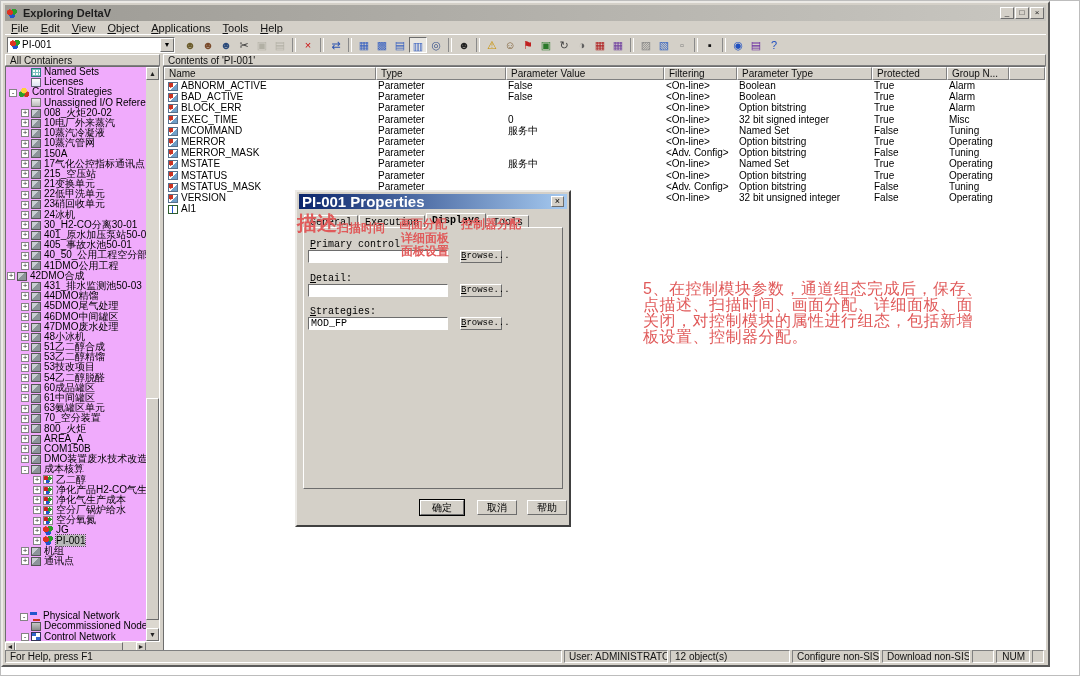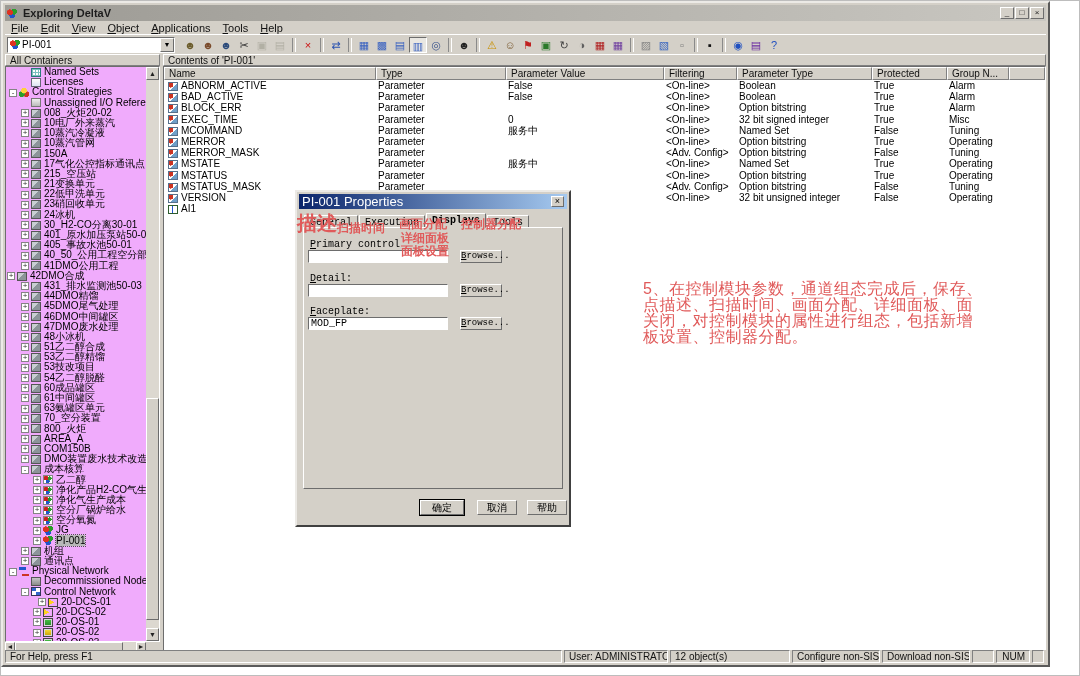--- a/index.html
+++ b/index.html
@@ -80,21 +80,21 @@
   .licon{display:inline-block;width:10px;height:9px;vertical-align:middle;margin:0 3px 0 2px;box-sizing:border-box;}
   
   #statusbar{position:absolute;left:2px;bottom:2px;right:2px;height:13px;background:#d4d0c8;display:flex;align-items:stretch;font-size:10px;color:#111;}
   .sseg{border:1px solid;border-color:#808080 #fff #fff #808080;margin-right:2px;padding:0 4px;line-height:11px;
         box-sizing:border-box;white-space:nowrap;overflow:hidden;}
   
   #dlg{position:absolute;left:295px;top:190px;width:276px;height:337px;background:#d4d0c8;z-index:10;
        border:2px solid;border-color:#eceae6 #404040 #404040 #eceae6;box-sizing:border-box;}
   #dtitle{position:absolute;left:2px;top:2px;right:2px;height:15px;background:linear-gradient(90deg,#0a246a,#a6caf0);
           display:flex;align-items:center;padding:0 3px;box-sizing:border-box;}
-  #dtitle .dttl{color:#fff;font-weight:normal;font-size:13px;flex:1;}
+  #dtitle .dttl{color:#fff;font-weight:bold;font-size:15px;flex:1;}
   #dclose{width:13px;height:11px;background:#d4d0c8;border:1px solid;border-color:#fff #6d6d6d #6d6d6d #fff;
           font-size:9px;line-height:9px;text-align:center;color:#000;box-sizing:border-box;}
   #dtabs{position:absolute;left:7px;top:21px;height:15px;display:flex;align-items:flex-end;}
   .tab{background:#d4d0c8;border:1px solid;border-color:#fff #6d6d6d #d4d0c8 #fff;font-family:"Liberation Mono",monospace;
        font-size:10px;padding:1px 5px 0 5px;height:13px;box-sizing:border-box;margin-right:1px;color:#000;}
   .tab.active{height:15px;font-weight:bold;position:relative;z-index:2;}
   #dpage{position:absolute;left:6px;top:35px;right:6px;bottom:36px;border:1px solid;border-color:#fff #6d6d6d #6d6d6d #fff;}
   .dlabel{position:absolute;font-family:"Liberation Mono",monospace;font-size:10px;color:#000;white-space:nowrap;}
   .dlabel::first-letter{text-decoration:underline;}
   .dinput{position:absolute;left:11px;width:140px;height:13px;background:#fff;border:1px solid;
@@ -232,21 +232,21 @@
           <div class="trow" style="padding-left: 15px;"><span class="exp">-</span><span class="ticon i-area"></span><span class="tlab">成本核算</span></div>
           <div class="trow" style="padding-left: 27px;"><span class="exp">+</span><span class="ticon i-mod"></span><span class="tlab">乙二醇</span></div>
           <div class="trow" style="padding-left: 27px;"><span class="exp">+</span><span class="ticon i-mod"></span><span class="tlab">净化产品H2-CO气生产</span></div>
           <div class="trow" style="padding-left: 27px;"><span class="exp">+</span><span class="ticon i-mod"></span><span class="tlab">净化气生产成本</span></div>
           <div class="trow" style="padding-left: 27px;"><span class="exp">+</span><span class="ticon i-mod"></span><span class="tlab">空分厂锅炉给水</span></div>
           <div class="trow" style="padding-left: 27px;"><span class="exp">+</span><span class="ticon i-mod"></span><span class="tlab">空分氧氮</span></div>
           <div class="trow" style="padding-left: 27px;"><span class="exp">+</span><span class="ticon i-dv"></span><span class="tlab">JG</span></div>
           <div class="trow sel" style="padding-left: 27px;"><span class="exp">+</span><span class="ticon i-dv"></span><span class="tlab">PI-001</span></div>
           <div class="trow" style="padding-left: 15px;"><span class="exp">+</span><span class="ticon i-area"></span><span class="tlab">机组</span></div>
           <div class="trow" style="padding-left: 15px;"><span class="exp">+</span><span class="ticon i-area"></span><span class="tlab">通讯点</span></div>
-          <div class="trow" style="padding-left: 3px;"><span class="exp">-</span><span class="ticon i-pn"></span><span class="tlab">Physical Network</span></div>
+          <div class="trow" style="padding-left: 14px; margin-top: 45px;"><span class="exp">-</span><span class="ticon i-pn"></span><span class="tlab">Physical Network</span></div>
           <div class="trow" style="padding-left: 15px;"><span class="exp hid"></span><span class="ticon i-decom"></span><span class="tlab">Decommissioned Nodes</span></div>
           <div class="trow" style="padding-left: 15px;"><span class="exp">-</span><span class="ticon i-cn"></span><span class="tlab">Control Network</span></div>
           <div class="trow" style="padding-left: 32px;"><span class="exp">+</span><span class="ticon i-dcs"></span><span class="tlab">20-DCS-01</span></div>
           <div class="trow" style="padding-left: 27px;"><span class="exp">+</span><span class="ticon i-dcs"></span><span class="tlab">20-DCS-02</span></div>
           <div class="trow" style="padding-left: 27px;"><span class="exp">+</span><span class="ticon i-os"></span><span class="tlab">20-OS-01</span></div>
           <div class="trow" style="padding-left: 27px;"><span class="exp">+</span><span class="ticon i-osq"></span><span class="tlab">20-OS-02</span></div>
           <div class="trow" style="padding-left: 27px;"><span class="exp">+</span><span class="ticon i-os"></span><span class="tlab">20-OS-03</span></div>
         </div>
       <div id="vscroll">
         <span class="sbtn" style="top:0;left:0;">▲</span>
@@ -408,21 +408,21 @@
         <span class="tab">Tools</span>
       </div>
     <div id="dpage"></div>
     <div id="dfields">
         <span class="dlabel" style="left: 13px; top: 47px;">Primary control</span>
         <span class="dinput" style="top: 58px;"></span>
         <span class="dbrowse" style="top: 58px;">Browse...</span>
         <span class="dlabel" style="left: 13px; top: 81px;">Detail:</span>
         <span class="dinput" style="top: 92px;"></span>
         <span class="dbrowse" style="top: 92px;">Browse...</span>
-        <span class="dlabel" style="left: 13px; top: 114px;">Faceplate:</span>
+        <span class="dlabel" style="left: 13px; top: 114px;">Strategies:</span>
         <span class="dinput" style="top: 125px;">MOD_FP</span>
         <span class="dbrowse" style="top: 125px;">Browse...</span>
       </div>
     <div id="dbtns">
         <span class="dbtn def" style="left: 123px; width: 44px;">确定</span>
         <span class="dbtn" style="left: 180px; width: 40px;">取消</span>
         <span class="dbtn" style="left: 230px; width: 40px;">帮助</span>
       </div>
   </div>
 

